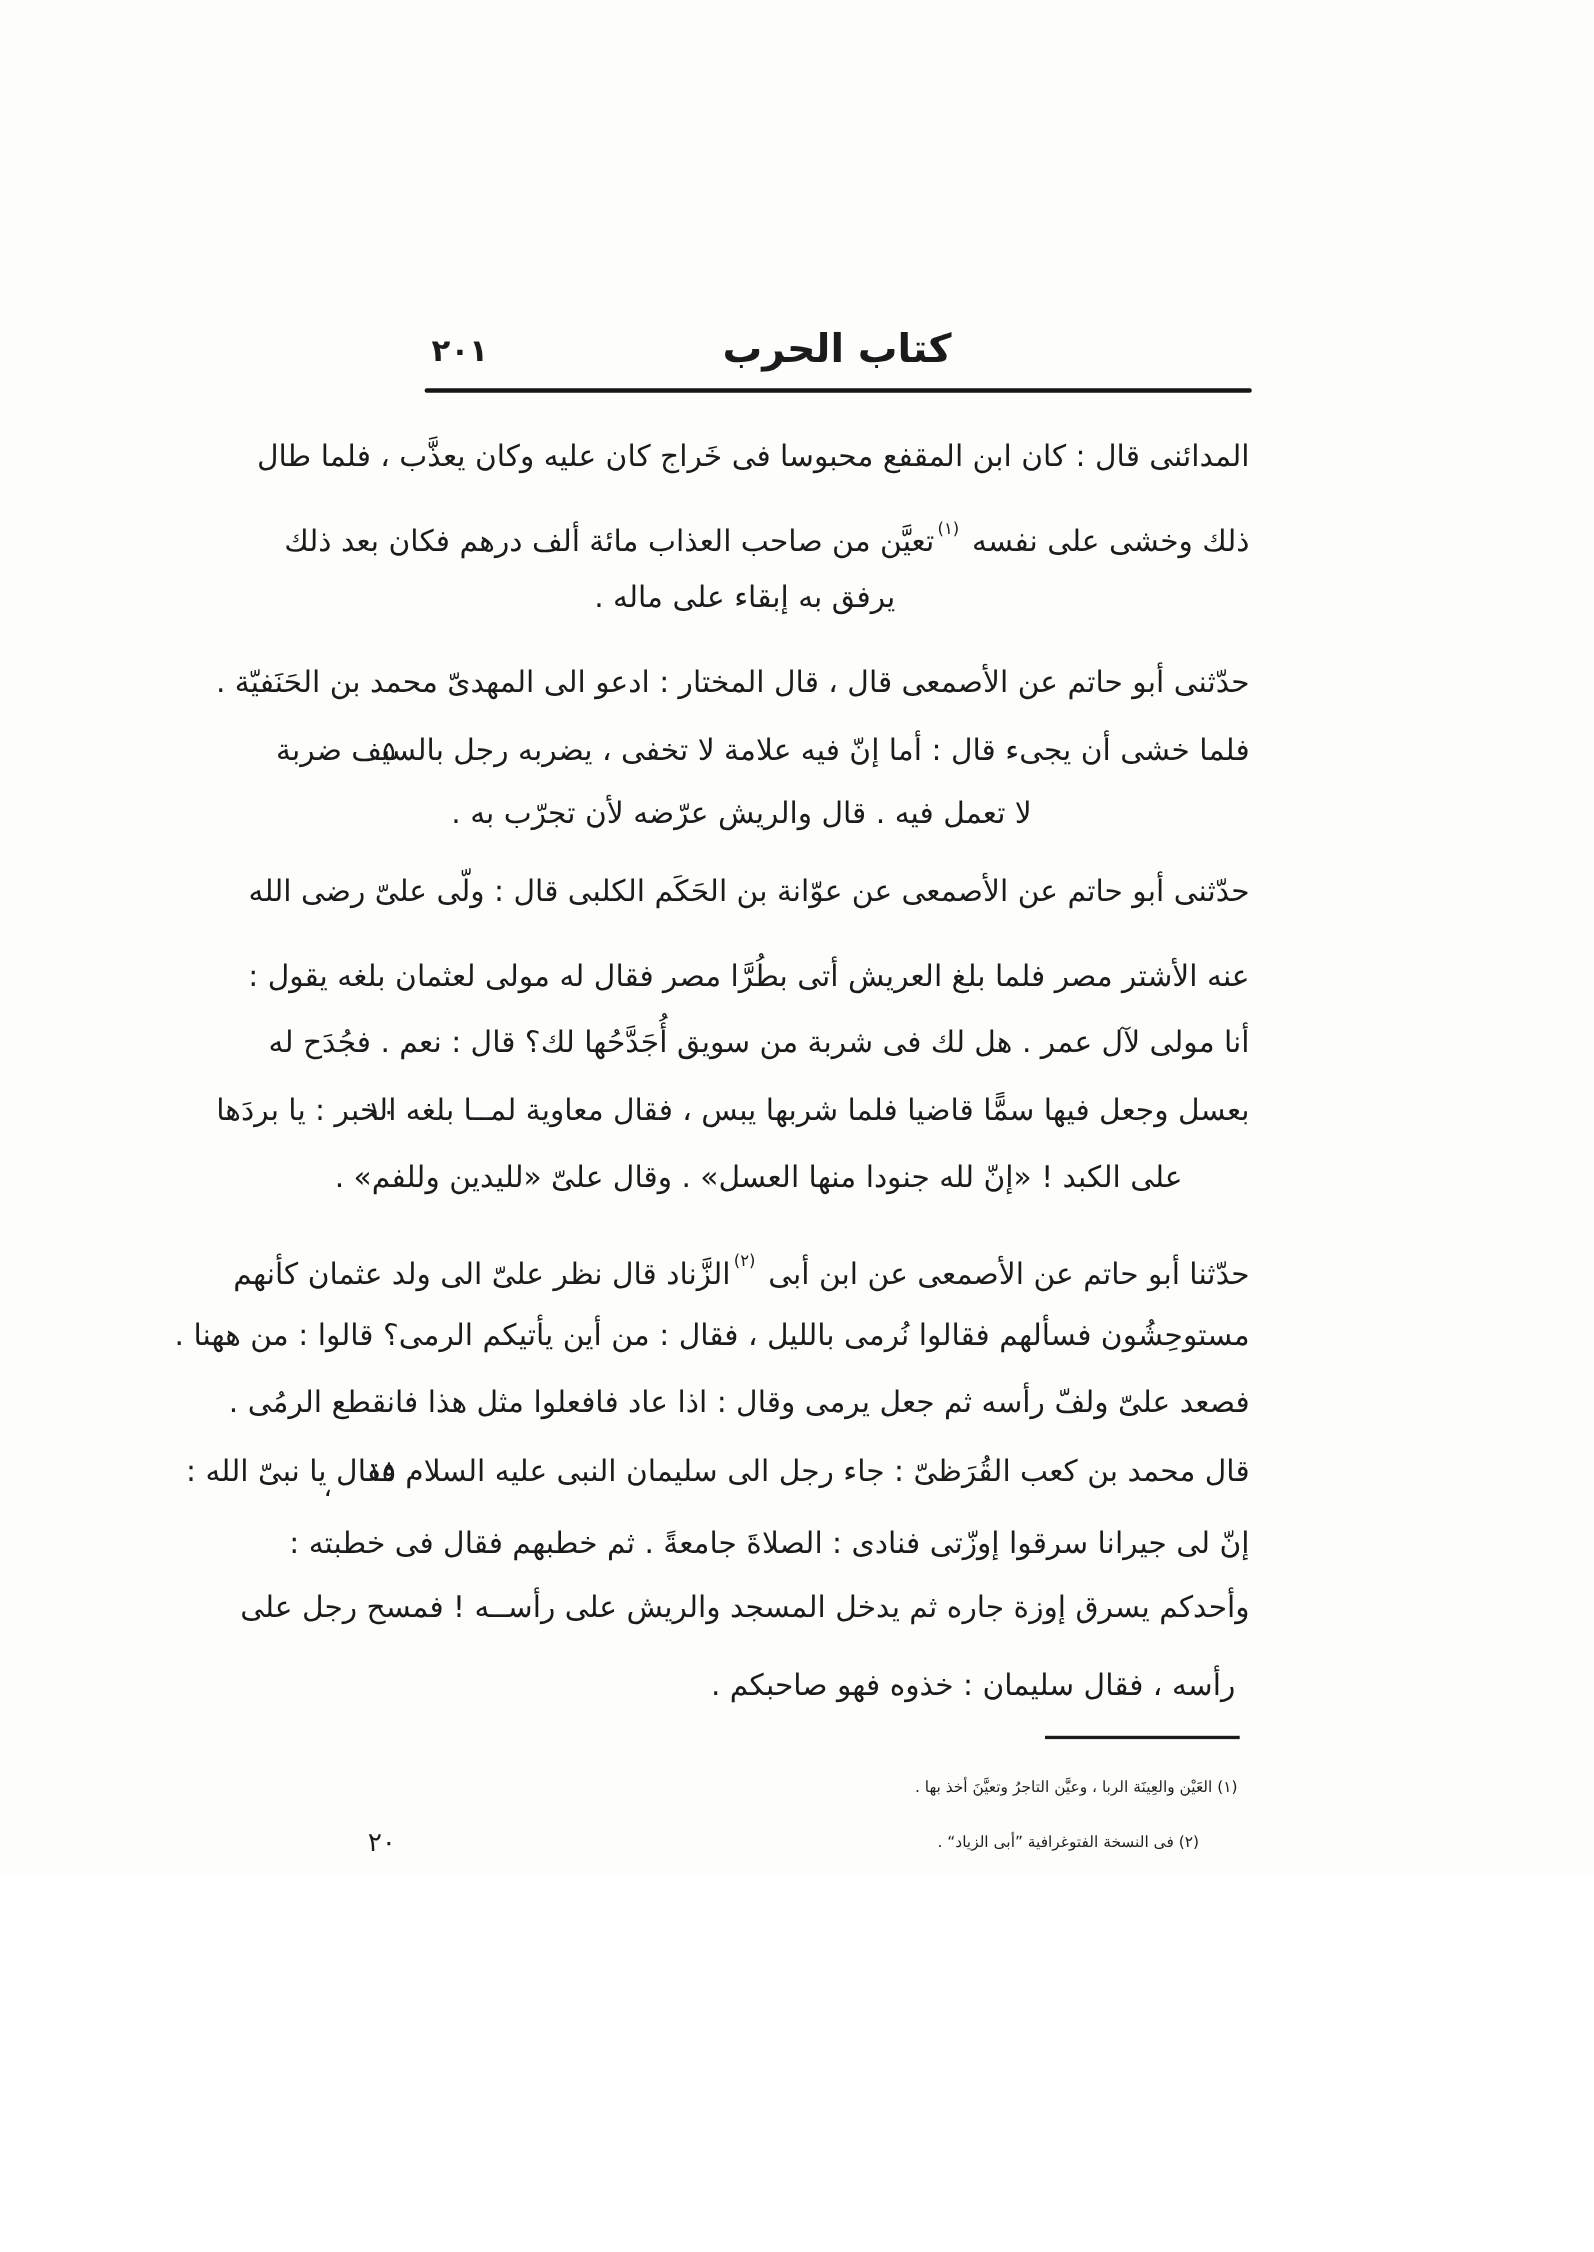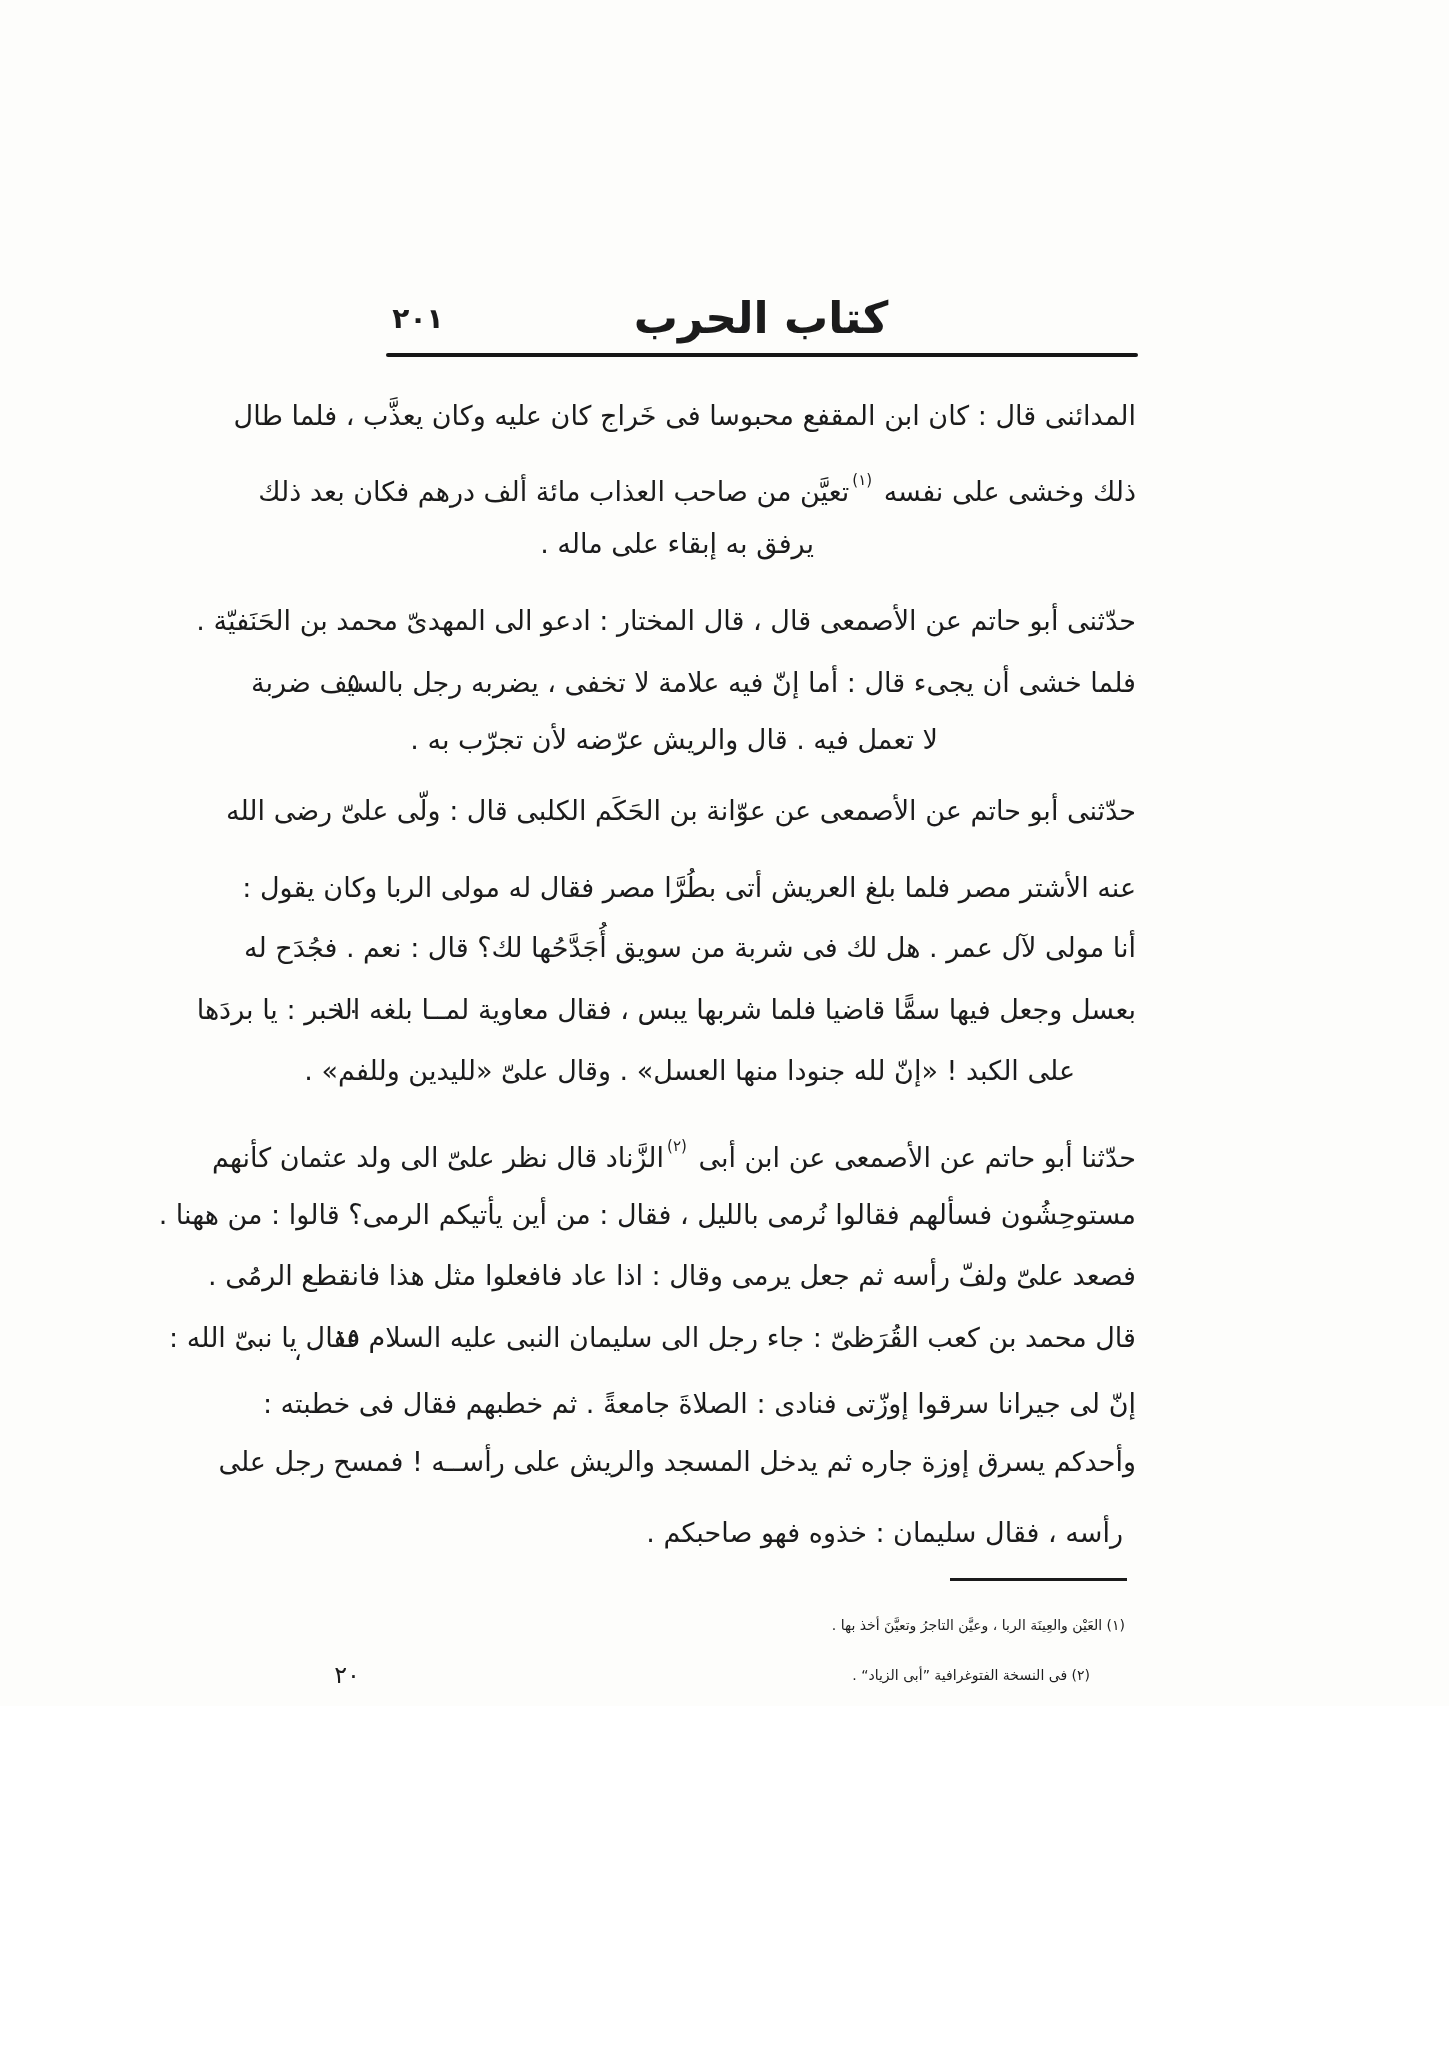--- a/index.html
+++ b/index.html
@@ -28,21 +28,21 @@
     font-weight: bold;
     text-align: center;
   }
   .page-title {
     position: absolute;
     left: 761px;
     top: 295px;
     transform: translateX(-50%);
     height: 46px;
     line-height: 46px;
-    font-size: 44px;
+    font-size: 36px;
     font-weight: bold;
     white-space: nowrap;
     direction: rtl;
   }
   .header-rule {
     position: absolute;
     left: 386px;
     top: 353px;
     width: 752px;
     height: 4px;
@@ -123,21 +123,21 @@
   <div class="header-rule"></div>
 
   <div class="text-block">
       <div class="line full" style="top: 385px;">المدائنى قال : كان ابن المقفع محبوسا فى خَراج كان عليه وكان يعذَّب ، فلما طال</div>
       <div class="line full" style="top: 449px;">ذلك وخشى على نفسه <span class="fn-mark">(١)</span>تعيَّن من صاحب العذاب مائة ألف درهم فكان بعد ذلك</div>
       <div class="line" style="top: 513px; right: 322px; margin-left: 44px;">يرفق به إبقاء على ماله .</div>
       <div class="line full" style="top: 590px;">حدّثنى أبو حاتم عن الأصمعى قال ، قال المختار : ادعو الى المهدىّ محمد بن الحَنَفيّة .</div>
       <div class="line full" style="top: 652px;">فلما خشى أن يجىء قال : أما إنّ فيه علامة لا تخفى ، يضربه رجل بالسيف ضربة</div>
       <div class="line" style="top: 709px; right: 198px;">لا تعمل فيه . قال والريش عرّضه لأن تجرّب به .</div>
       <div class="line full" style="top: 780px;">حدّثنى أبو حاتم عن الأصمعى عن عوّانة بن الحَكَم الكلبى قال : ولّى علىّ رضى الله</div>
-      <div class="line full" style="top: 857px;">عنه الأشتر مصر فلما بلغ العريش أتى بطُرَّا مصر فقال له مولى الربا وكان يقول :</div>
+      <div class="line full" style="top: 857px;">عنه الأشتر مصر فلما بلغ العريش أتى بطُرَّا مصر فقال له مولى لعثمان بلغه يقول :</div>
       <div class="line full" style="top: 979px;">بعسل وجعل فيها سمًّا قاضيا فلما شربها يبس ، فقال معاوية لمــا بلغه الخبر : يا بردَها</div>
       <div class="line full" style="top: 917px;">أنا مولى لآل عمر . هل لك فى شربة من سويق أُجَدَّحُها لك؟ قال : نعم . فجُدَح له</div>
       <div class="line" style="top: 1040px; right: 61px;">على الكبد ! «إنّ لله جنودا منها العسل» . وقال علىّ «لليدين وللفم» .</div>
       <div class="line full" style="top: 1115px;">حدّثنا أبو حاتم عن الأصمعى عن ابن أبى <span class="fn-mark">(٢)</span>الزَّناد قال نظر علىّ الى ولد عثمان كأنهم</div>
       <div class="line full" style="top: 1184px;">مستوحِشُون فسألهم فقالوا نُرمى بالليل ، فقال : من أين يأتيكم الرمى؟ قالوا : من ههنا .</div>
       <div class="line full" style="top: 1245px;">فصعد علىّ ولفّ رأسه ثم جعل يرمى وقال : اذا عاد فافعلوا مثل هذا فانقطع الرمُى .</div>
       <div class="line" style="top: 1307px; right: 0px;">قال محمد بن كعب القُرَظىّ : جاء رجل الى سليمان النبى عليه السلام فقال يا نبىّ الله :</div>
       <div class="line full" style="top: 1373px;">إنّ لى جيرانا سرقوا إوزّتى فنادى : الصلاةَ جامعةً . ثم خطبهم فقال فى خطبته :</div>
       <div class="line full" style="top: 1431px;">وأحدكم يسرق إوزة جاره ثم يدخل المسجد والريش على رأســه ! فمسح رجل على</div>
       <div class="line" style="top: 1502px; right: 13px;">رأسه ، فقال سليمان : خذوه فهو صاحبكم .</div>

